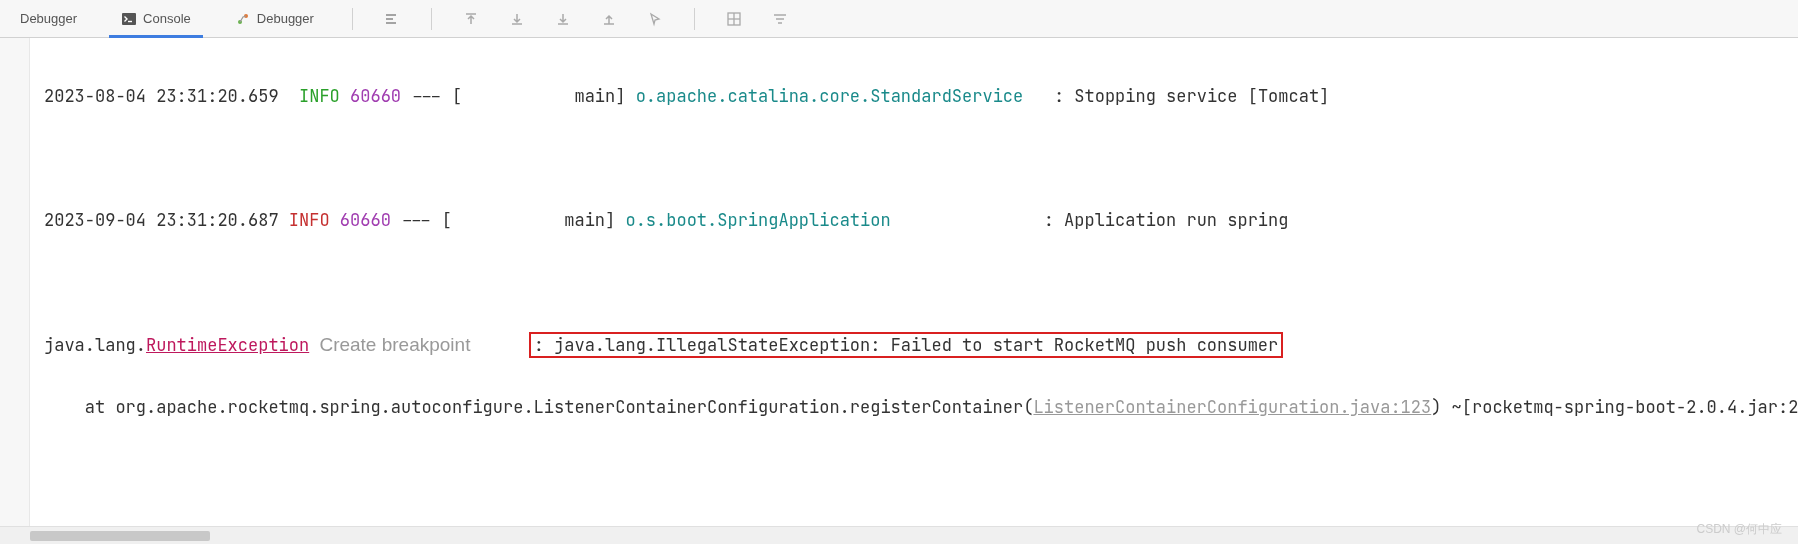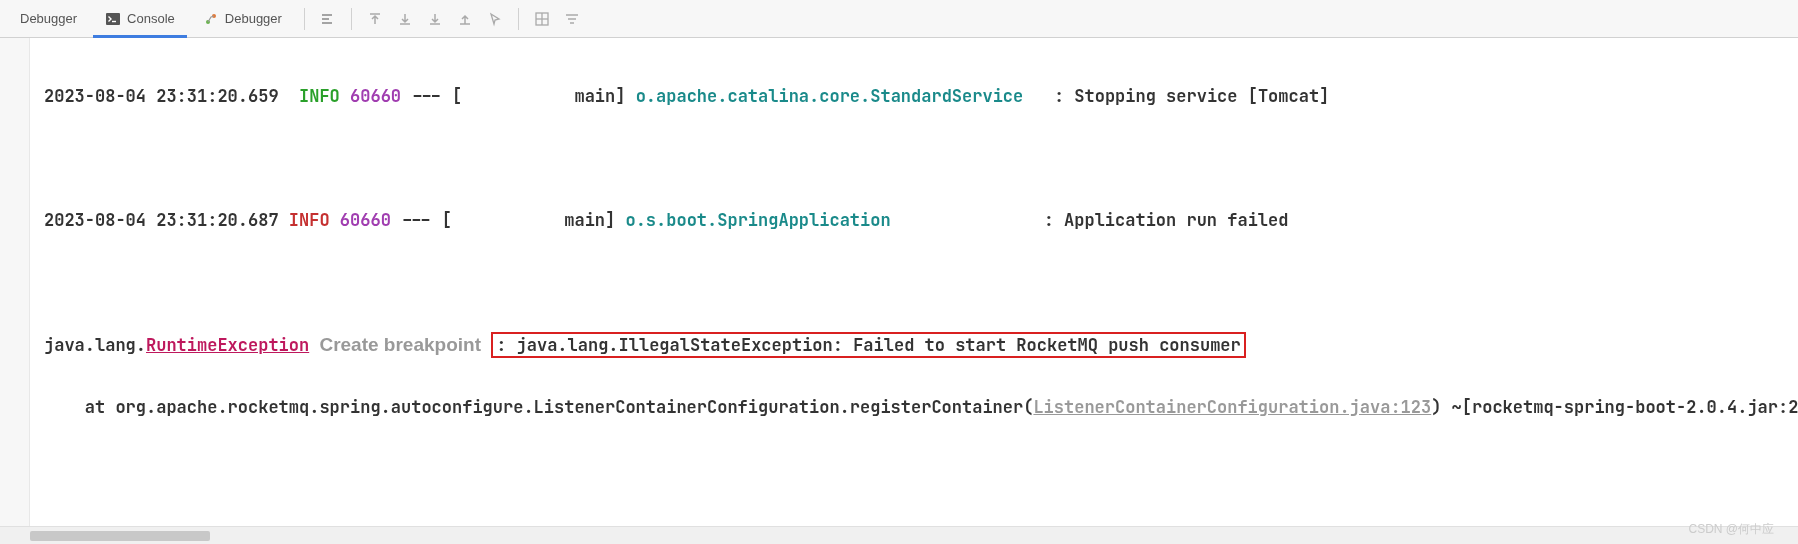--- a/index.html
+++ b/index.html
@@ -16,21 +16,21 @@
       height: 544px;
       overflow: hidden;
     }
     .toolbar {
       display: flex;
       align-items: center;
       height: 38px;
       border-bottom: 1px solid #d1d1d1;
       padding: 0 8px;
       background: #f7f7f7;
-      gap: 4px;
+      gap: 20px;
     }
     .left-gutter {
       width: 30px;
       background: #f7f7f7;
       position: absolute;
       left: 0;
       top: 38px;
       bottom: 0;
       border-right: 1px solid #e8e8e8;
     }
@@ -91,21 +91,20 @@
       left: 30px;
       top: 38px;
       right: 0;
       bottom: 19px;
       padding: 12px 14px;
       font-family: "JetBrains Mono", Consolas, "Courier New", monospace;
       font-size: 17px;
       line-height: 31px;
       white-space: pre;
       overflow: hidden;
-      font-weight: bold;
     }
     .log-line {
       display: block;
     }
     .lvl-info {
       color: #2aa02a;
     }
     .lvl-error {
       color: #c53030;
     }
@@ -120,28 +119,29 @@
       text-decoration: underline;
     }
     .bp-link {
       color: #999;
       font-family: -apple-system, sans-serif;
       font-size: 19px;
     }
     .red-box {
       border: 2px solid #d92020;
       padding: 0 3px;
+      margin-left: 48px;
     }
     .src-link {
       color: #999;
       text-decoration: underline;
     }
     .watermark {
       position: absolute;
-      right: 24px;
+      right: 16px;
       bottom: 6px;
       color: #ccc;
       font-size: 12px;
     }
     .scrollbar-bottom {
       position: absolute;
       left: 0;
       right: 0;
       bottom: 0;
       height: 18px;
@@ -238,21 +238,21 @@
         <line x1="6" y1="12" x2="10" y2="12" stroke="#aaa" stroke-width="1.5"></line>
       </svg>
   </div>
 </div>
 
 <div class="left-gutter"></div>
 
 <div class="console-area">
 <span class="log-line"><span>2023-08-04 23:31:20.659</span>  <span class="lvl-info">INFO</span> <span class="pid">60660</span> <span>---</span> <span>[           main]</span> <span class="logger">o.apache.catalina.core.StandardService</span>   <span>:</span> <span>Stopping service [Tomcat]</span></span>
 <span class="log-line"> </span>
-<span class="log-line"><span>2023-08-04 23:31:20.687</span> <span class="lvl-error">INFO</span> <span class="pid">60660</span> <span>---</span> <span>[           main]</span> <span class="logger">o.s.boot.SpringApplication</span>               <span>:</span> <span>Application run failed</span></span>
+<span class="log-line"><span>2023-09-04 23:31:20.687</span> <span class="lvl-error">INFO</span> <span class="pid">60660</span> <span>---</span> <span>[           main]</span> <span class="logger">o.s.boot.SpringApplication</span>               <span>:</span> <span>Application run spring</span></span>
 <span class="log-line"> </span>
 <span class="log-line"><span>java.lang.</span><span class="exc-link">RuntimeException</span> <span class="bp-link">Create breakpoint</span> <span class="red-box">: java.lang.IllegalStateException: Failed to start RocketMQ push consumer</span></span>
 <span class="log-line"><span>    at org.apache.rocketmq.spring.autoconfigure.ListenerContainerConfiguration.registerContainer(</span><span class="src-link">ListenerContainerConfiguration.java:123</span><span>) ~[rocketmq-spring-boot-2.0.4.jar:2.0.4]</span></span>
 
 
 </div>
 
 <div class="scrollbar-bottom">
   <div class="scroll-thumb"></div>
 </div>

